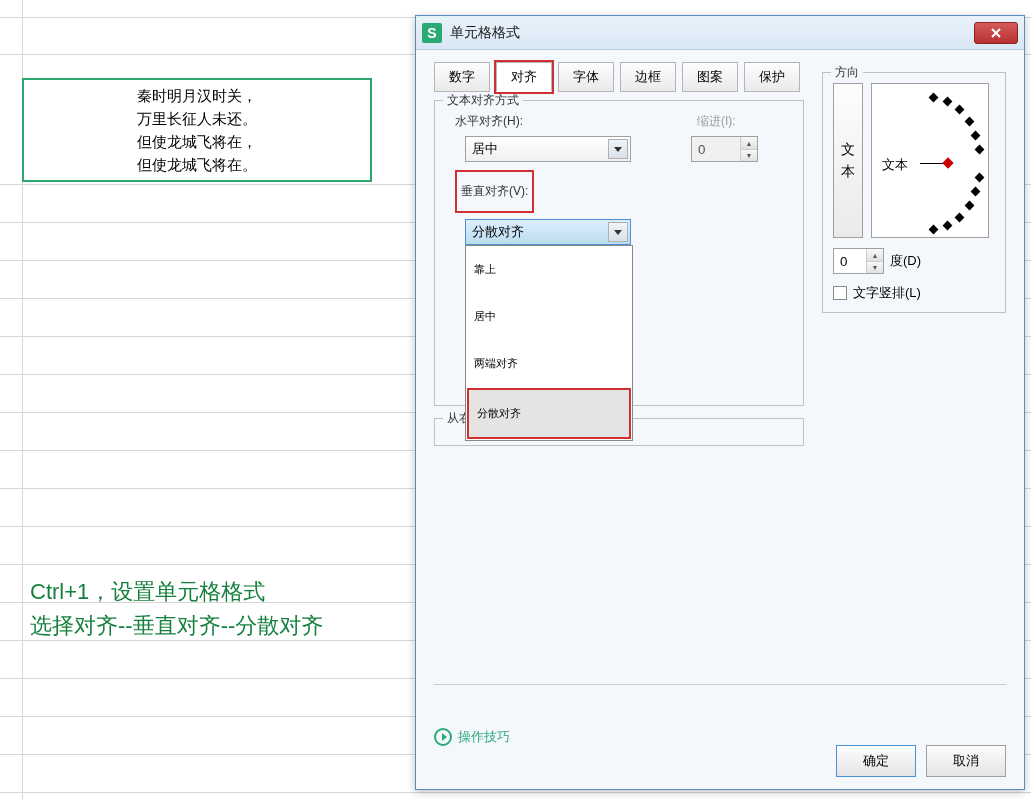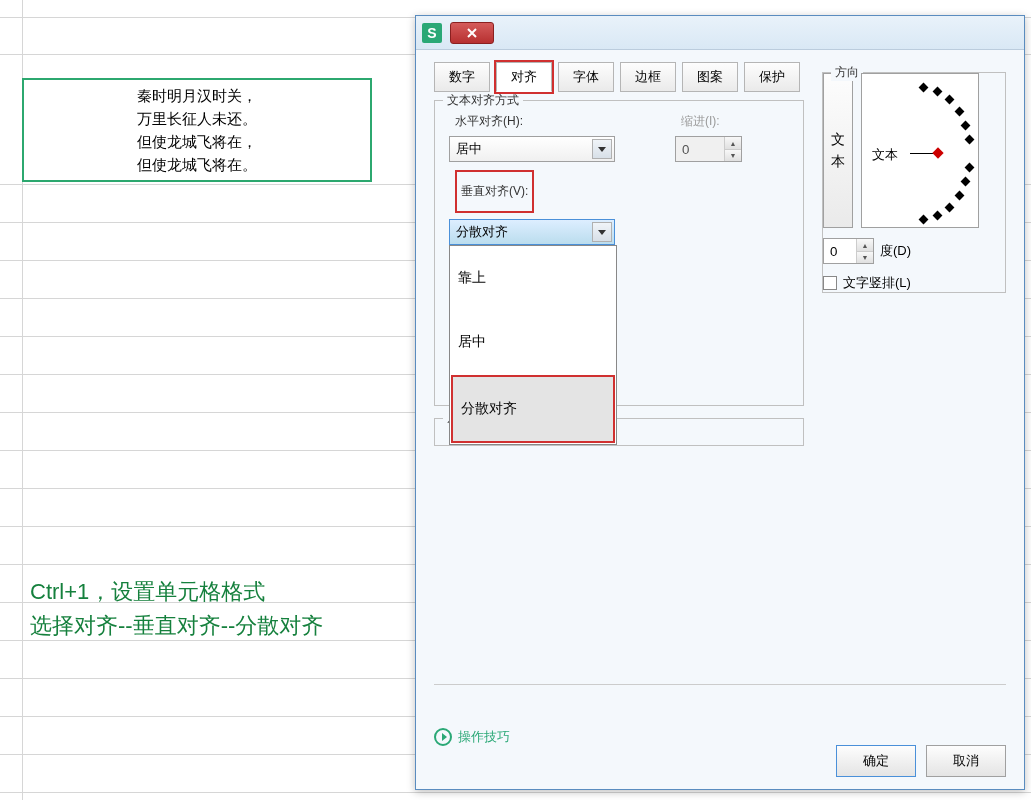--- a/index.html
+++ b/index.html
@@ -107,20 +107,21 @@
 .lbl.hl { border: 2px solid #d03030; padding: 11px 4px; display: inline-block; width: fit-content; }
 .select {
   width: 166px; height: 26px;
   border: 1px solid #a0a0a0;
   background: linear-gradient(#fff, #f0f0f0);
   display: flex;
   align-items: center;
   padding: 0 6px;
   position: relative;
   cursor: pointer;
+  margin-left: 16px;
 }
 .select .arrow {
   position: absolute;
   right: 2px; top: 2px;
   width: 20px; height: 20px;
   background: linear-gradient(#f0f4f8, #d8e0e8);
   border: 1px solid #b0b0b0;
   display: flex;
   align-items: center;
   justify-content: center;
@@ -129,40 +130,40 @@
 .select.open { border-color: #4a90d9; background: linear-gradient(#def, #bde); }
 .dropdown-list {
   position: absolute;
   top: 25px; left: -1px;
   width: 168px;
   background: #fff;
   border: 1px solid #888;
   z-index: 10;
 }
 .dropdown-item {
-  padding: 23px 8px;
-  cursor: pointer;
-  font-size: 14px;
+  padding: 16px 8px;
+  cursor: pointer;
+  font-size: 11px;
 }
 .dropdown-item.sel { background: #e4e4e4; }
 .dropdown-item.hl { border: 2px solid #d03030; margin: 1px; }
 .spinner {
   display: inline-flex;
   border: 1px solid #a0a0a0;
   height: 26px;
   background: #fff;
 }
 .spinner.disabled { background: #f0f0f0; color: #999; }
 .spinner-input { width: 48px; border: none; padding: 0 6px; background: transparent; outline: none; }
 .spinner-btns { display: flex; flex-direction: column; border-left: 1px solid #ccc; }
 .spinner-btns div { width: 16px; height: 12px; background: linear-gradient(#f8f8f8, #e0e0e0); display: flex; align-items: center; justify-content: center; font-size: 7px; color: #555; cursor: pointer; }
 .spinner-btns div + div { border-top: 1px solid #ccc; }
 
 .dir-panel { position: absolute; right: 18px; top: 56px; width: 184px; }
-.dir-fieldset { border: 1px solid #c0c0c0; position: relative; }
+.dir-fieldset { border: 1px solid #c0c0c0; padding: 10px; position: relative; }
 .dir-fieldset .fieldset-legend { top: -9px; }
 .orientation-row { display: flex; gap: 8px; align-items: stretch; }
 .vert-text-btn {
   width: 30px; height: 155px;
   border: 1px solid #a0a0a0;
   background: linear-gradient(#fdfdfd, #eaeaea);
   display: flex;
   flex-direction: column;
   align-items: center;
   justify-content: center;
@@ -246,20 +247,21 @@
 </div>
 
 <div class="instruction">
   <div>Ctrl+1，设置单元格格式</div>
   <div>选择对齐--垂直对齐--分散对齐</div>
 </div>
 
 <div class="dialog">
   <div class="dlg-titlebar">
     <div class="dlg-icon">S</div>
+    <div class="dlg-title">单元格格式</div>
     <div class="dlg-close">
       <svg viewBox="0 0 12 12">
           <path d="M2 2 L10 10 M10 2 L2 10"></path>
         </svg>
     </div>
   </div>
 
   <div class="dlg-body">
     <div class="tabs">
       <div class="tab">数字</div>
@@ -295,20 +297,21 @@
         </div>
 
         <div class="form-col" style="margin-top:8px;">
           <div class="lbl hl">垂直对齐(V):</div>
           <div class="select open" style="position:relative;">
             <span>分散对齐</span>
             <div class="arrow"></div>
             <div class="dropdown-list">
               <div class="dropdown-item">靠上</div>
               <div class="dropdown-item">居中</div>
+              <div class="dropdown-item">两端对齐</div>
               <div class="dropdown-item sel hl">分散对齐</div>
             </div>
           </div>
         </div>
       </div>
 
       <div class="fieldset">
         <div class="fieldset-legend">从右到左</div>
       </div>
     </div>

